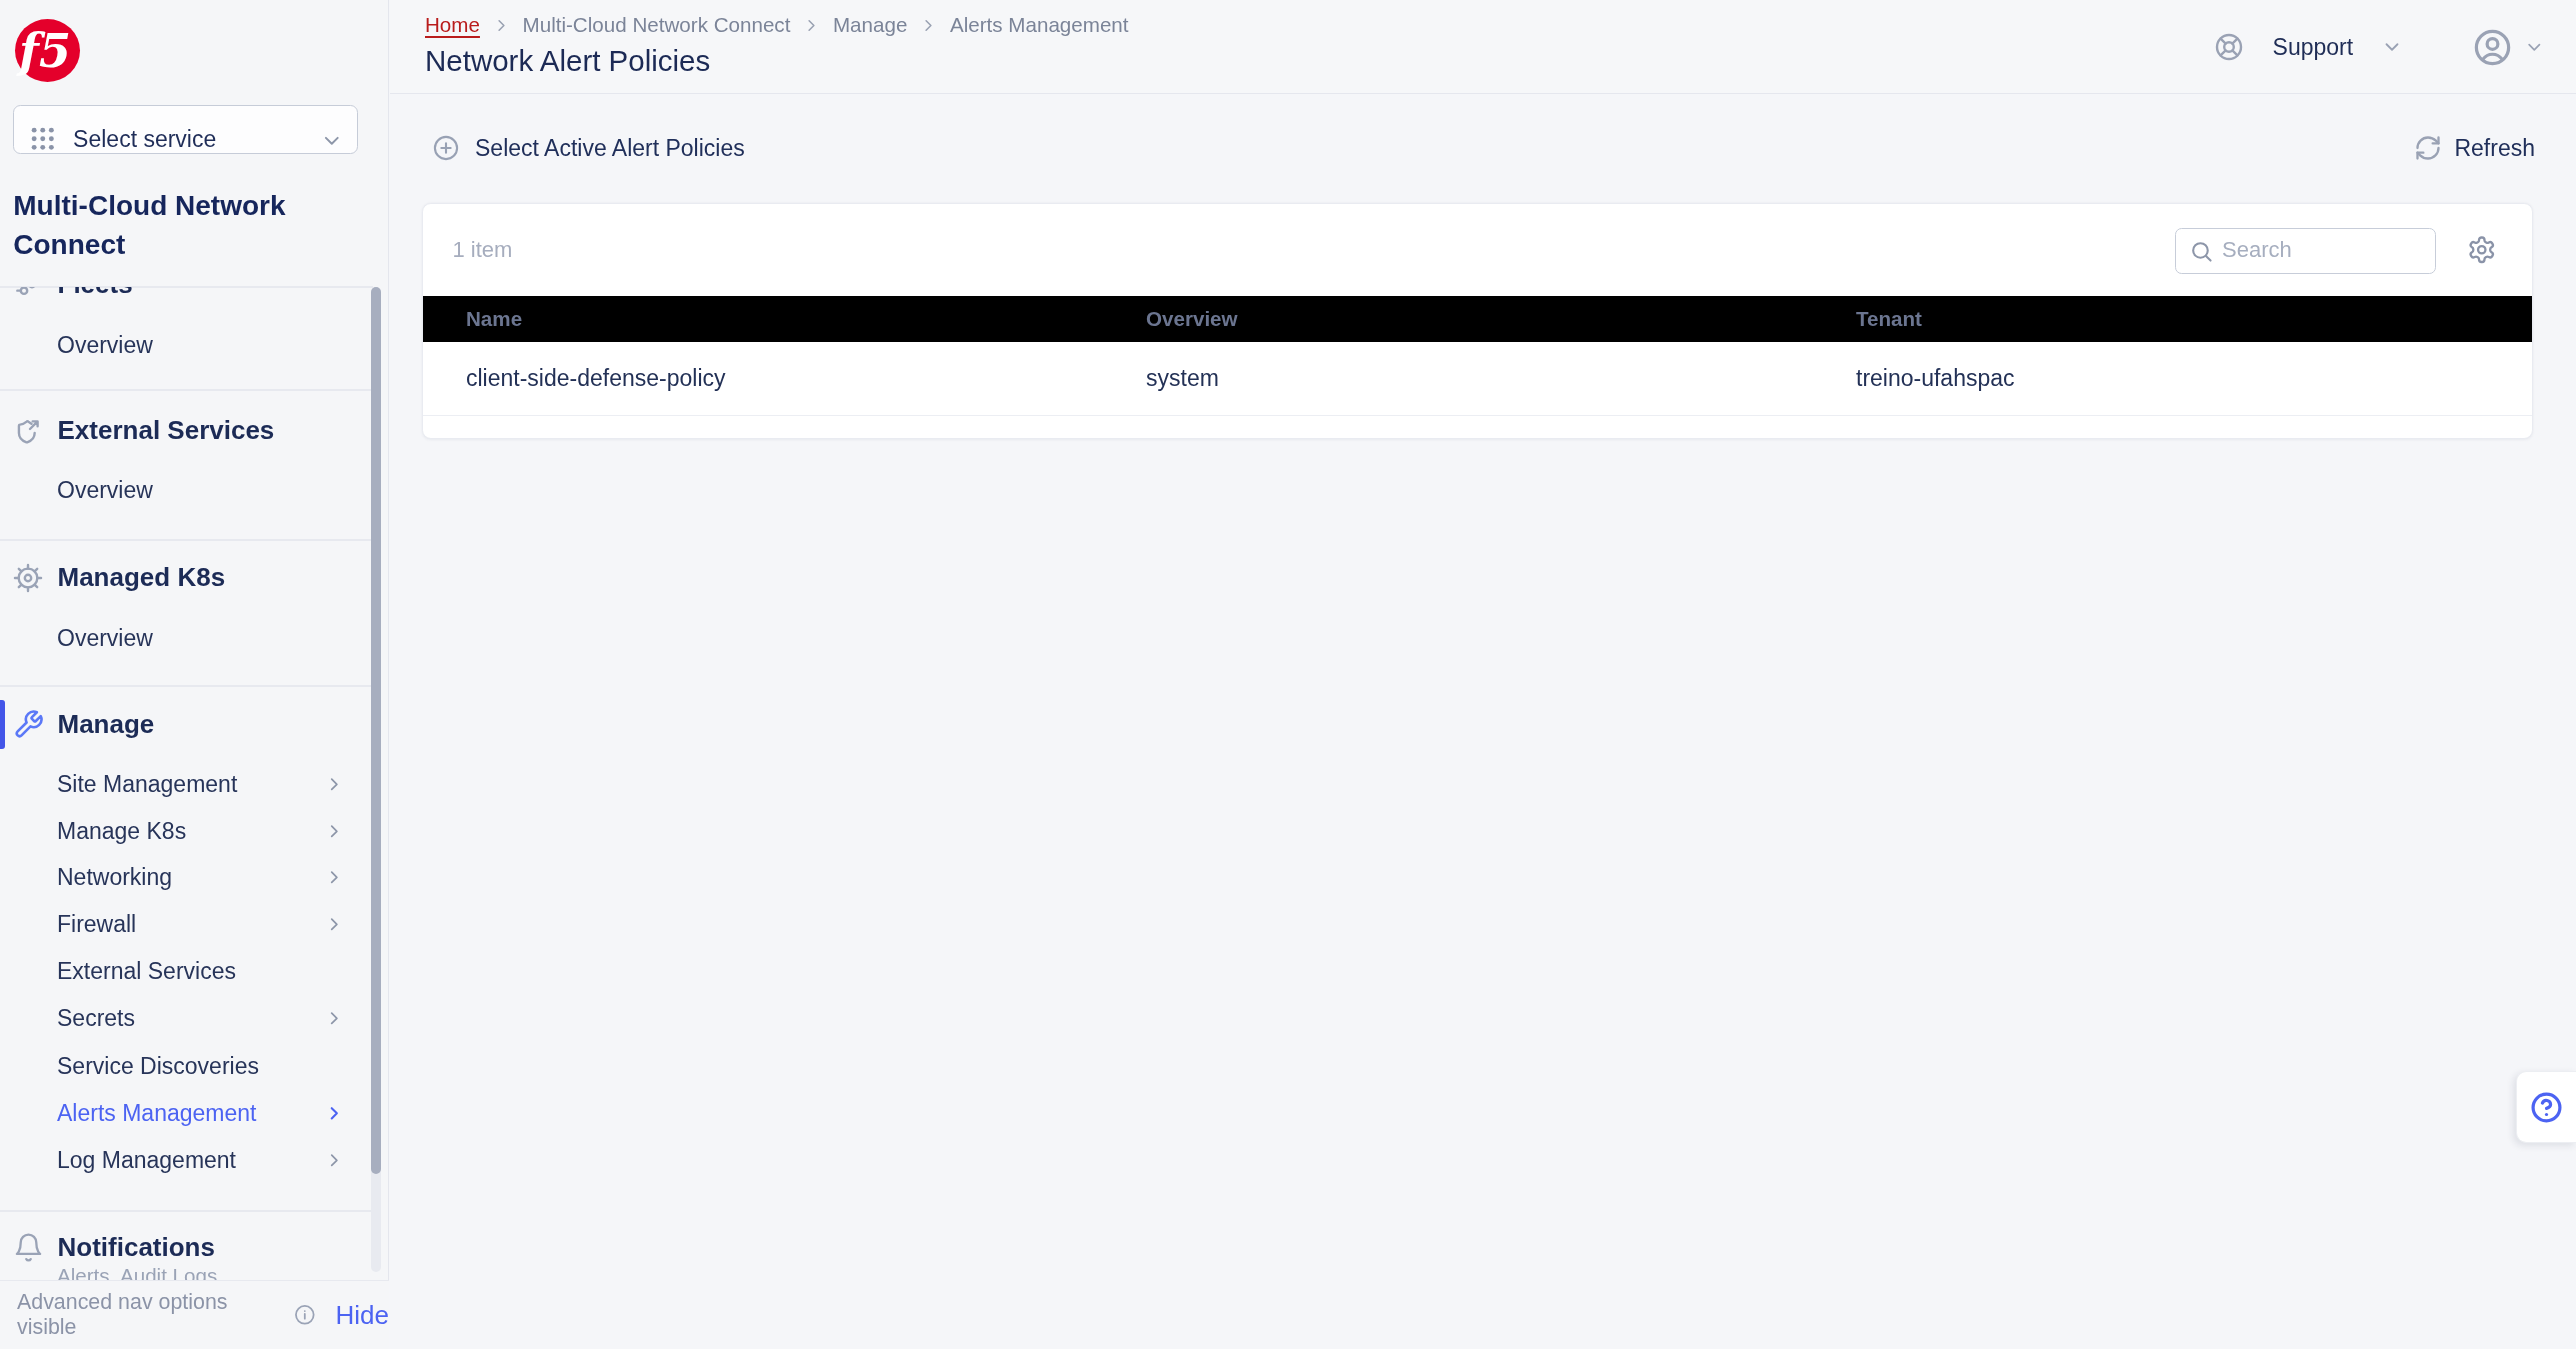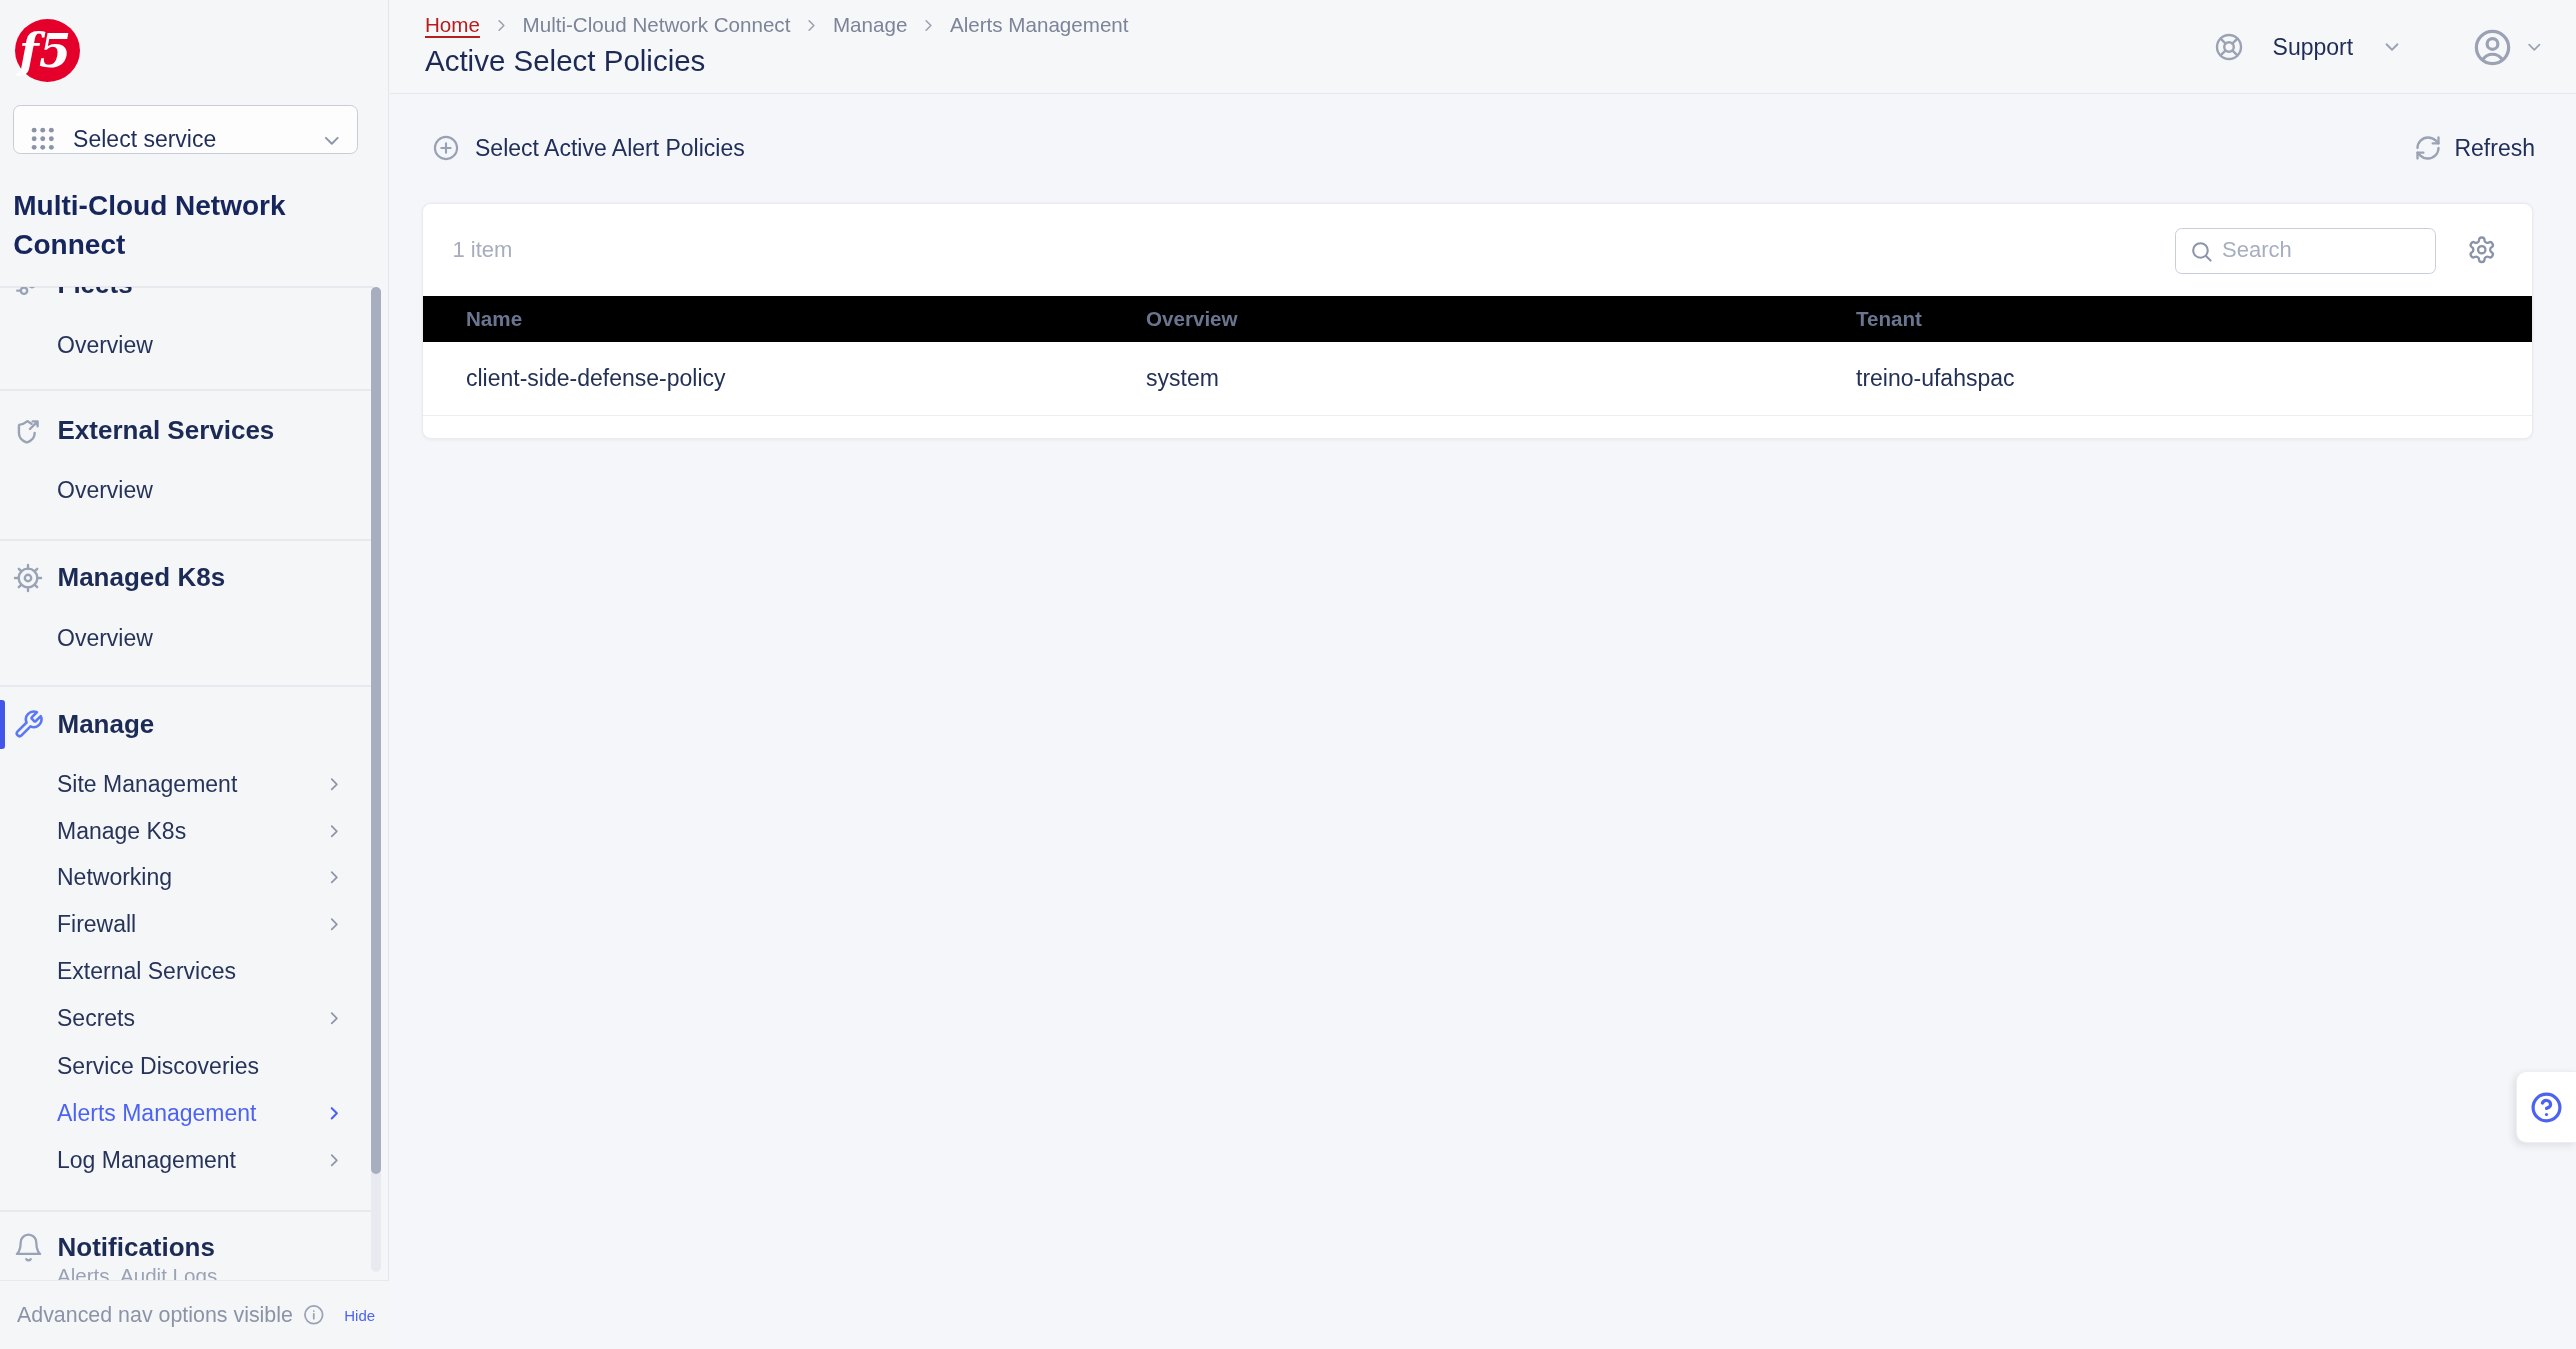--- a/index.html
+++ b/index.html
@@ -41,21 +41,21 @@
   .sb-scrollbar-track { position:absolute; left:371px; top:287px; width:10.3px; height:985px;
                         background:#e8eaf0; border-radius:5.2px; }
   .sb-scrollbar-thumb { position:absolute; left:0; top:0; width:10.3px; height:887px;
                         background:#a7aebf; border-radius:5.2px; }
 
   .sb-footer { position:absolute; left:0; bottom:0; width:389px; height:69px;
                border-top:1.5px solid #e7e9ef; background:#f5f6f8;
                display:flex; align-items:center; padding-left:17px; }
   .sb-footer .txt { font-size:21.4px; color:#8b93a7; }
   .sb-footer .info { margin-left:8.8px; margin-right:19px; display:flex; color:#9aa3b6; }
-  .sb-footer .hide { font-size:15px; color:#4c63f2; cursor:pointer; }
+  .sb-footer .hide { font-size:26px; color:#4c63f2; cursor:pointer; }
 
   
   .main { position:absolute; left:390px; top:0; right:0; bottom:0; }
   .page-header { position:absolute; left:0; right:0; top:0; height:94px;
                  background:#f6f7f9; border-bottom:1.5px solid #e5e7ee; }
   .crumbs { position:absolute; left:35px; top:13.3px; display:flex; align-items:center; gap:11.8px;
             font-size:20.6px; color:#7b8498; }
   .crumbs .home { color:#b91c1c; text-decoration:underline; text-underline-offset:4.4px; cursor:pointer; }
   .crumbs .crumb { cursor:pointer; }
   .crumbs .sep { display:flex; color:#9aa2b3; }
@@ -311,21 +311,21 @@
             </svg>
           </span>
         <span class="crumb">Manage</span>
         <span class="sep">
             <svg width="19" height="19" viewBox="0 0 24 24" fill="none" stroke="currentColor" stroke-width="2" stroke-linecap="round" stroke-linejoin="round">
               <path d="m9 18 6-6-6-6"></path>
             </svg>
           </span>
         <span>Alerts Management</span>
       </div>
-      <div class="page-title">Active Select Policies</div>
+      <div class="page-title">Network Alert Policies</div>
 
       <div class="hdr-right">
         <div class="support">
           <span style="display:flex;color:#9aa2b4">
             <svg width="32" height="32" viewBox="0 0 24 24" fill="none" stroke="currentColor" stroke-width="1.8" stroke-linecap="round">
               <circle cx="12" cy="12" r="9"></circle>
                 <circle cx="12" cy="12" r="3.6"></circle>
               <path d="m5.7 5.7 3.8 3.8M14.5 14.5l3.8 3.8M14.5 9.5l3.8-3.8M5.7 18.3l3.8-3.8"></path>
             </svg>
           </span>

